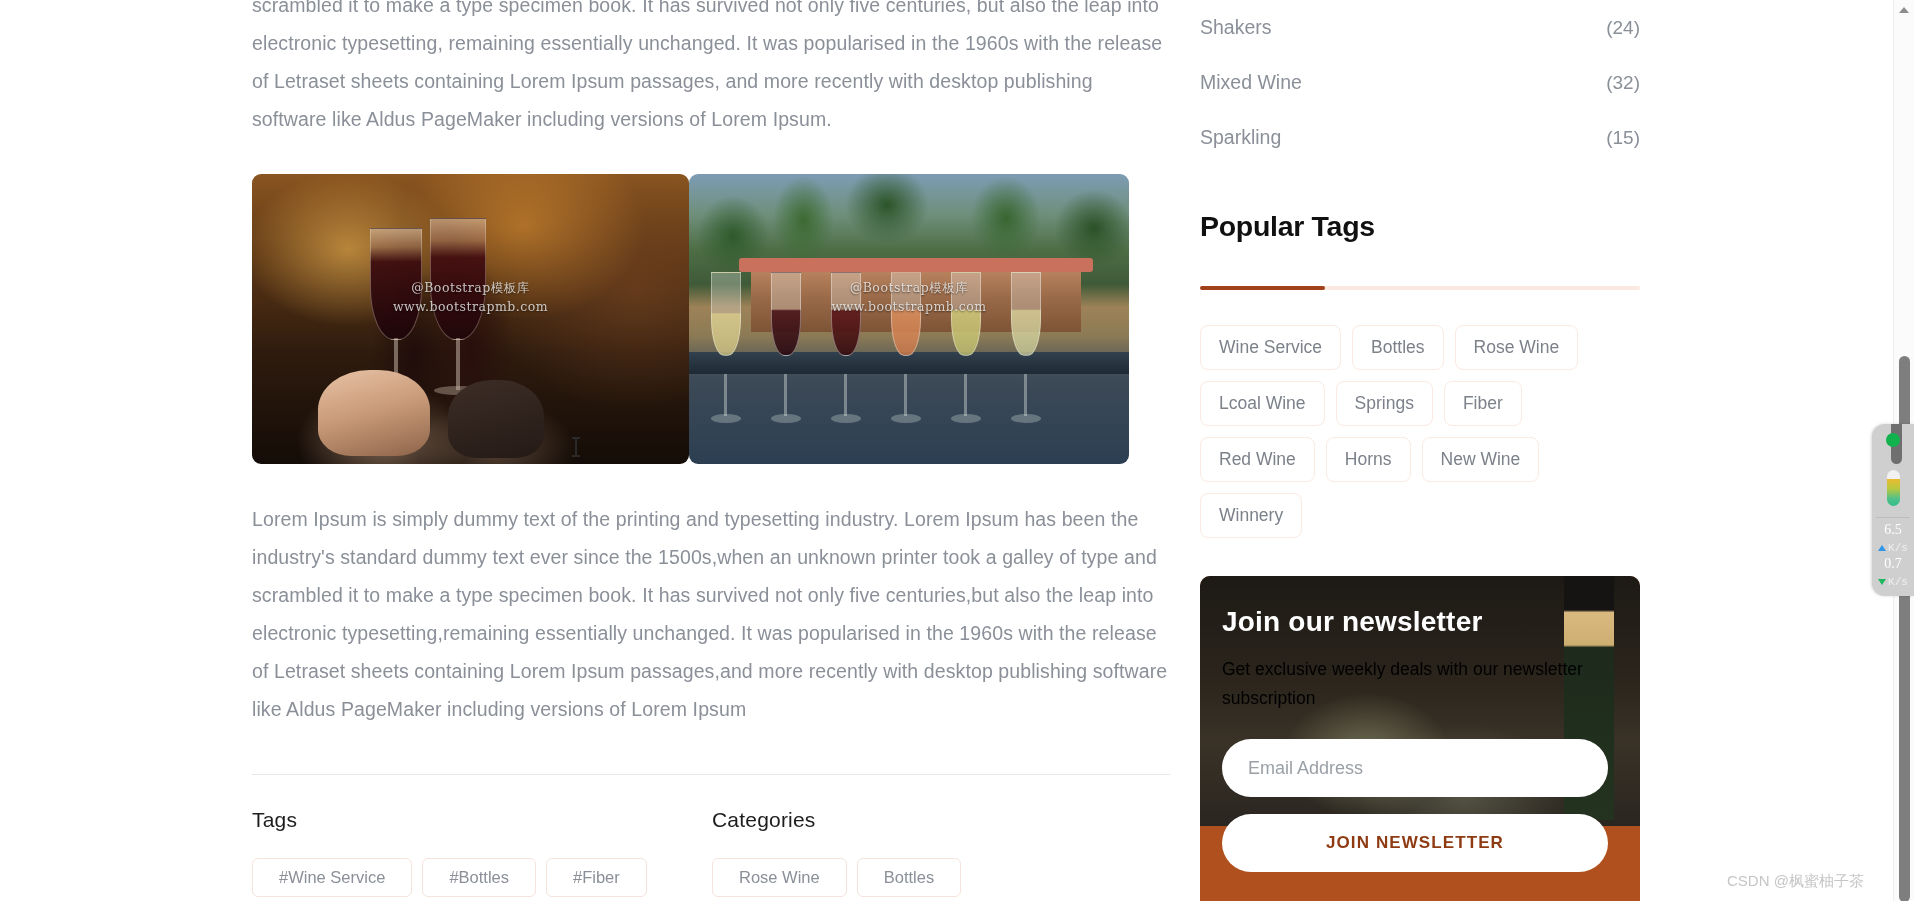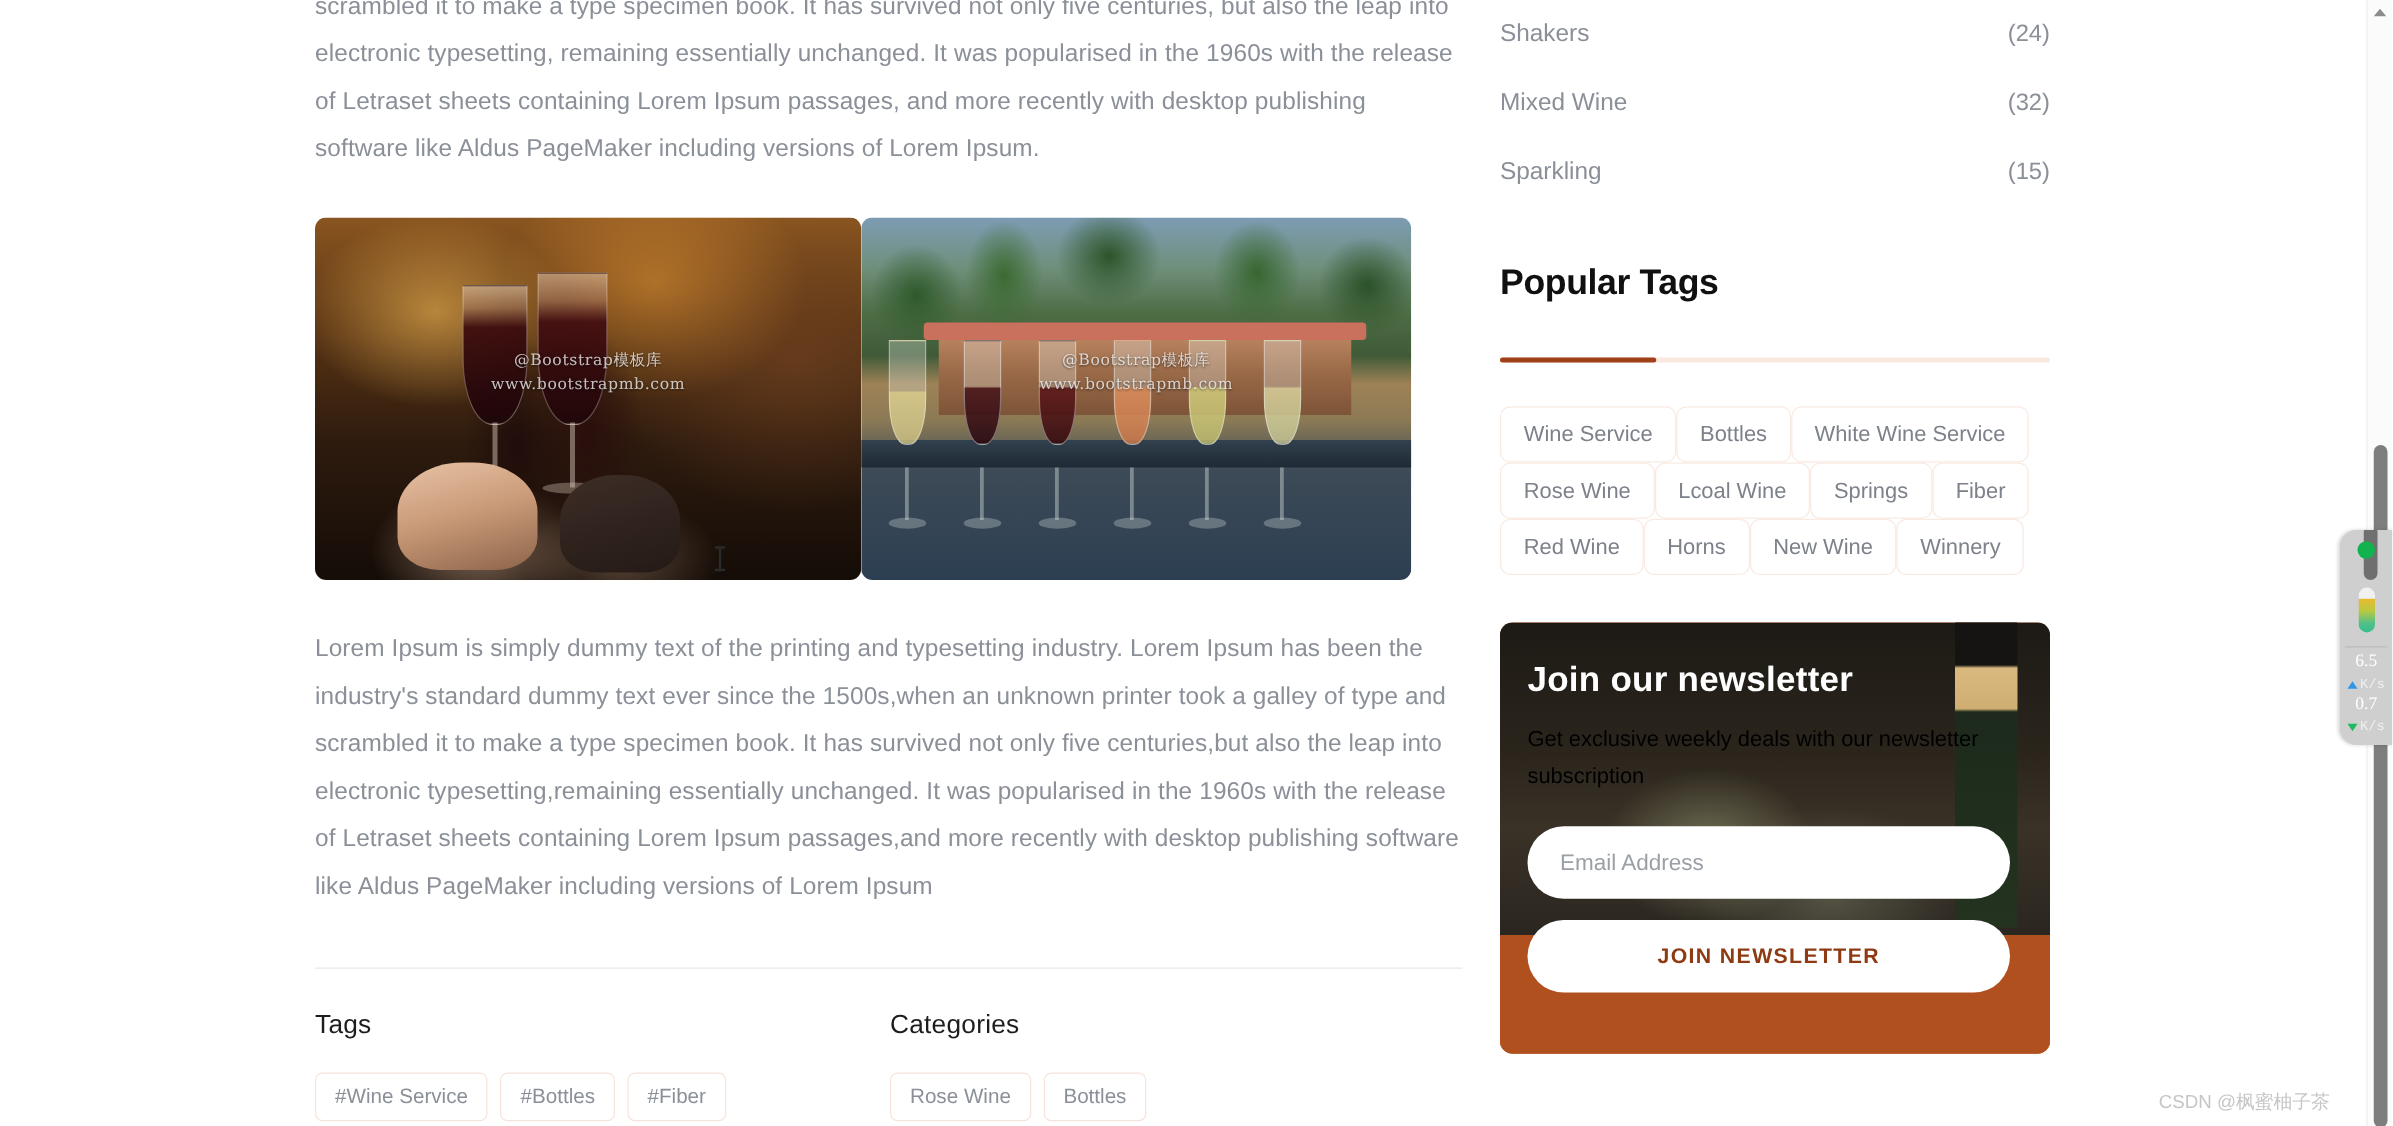--- a/index.html
+++ b/index.html
@@ -169,21 +169,21 @@
   }
   .chip-row {
     display: flex;
     flex-wrap: wrap;
     gap: 10px;
     margin-top: 26px;
   }
   .chip {
     border: 1px solid #f6e4dc;
     border-radius: 6px;
-    padding: 9px 15px;
+    padding: 9px 26px;
     color: #8a8f98;
     font-size: 16.5px;
     background: #fff;
     white-space: nowrap;
   }
 
   
   .sidebar {
     position: absolute;
     left: 1200px;
@@ -217,20 +217,21 @@
   }
   .tags-rule span {
     position: absolute; left: 0; top: 0;
     width: 125px; height: 4px;
     background: #a0411a;
     border-radius: 2px;
   }
   .ptag-row {
     display: flex;
     flex-wrap: wrap;
+    gap: 11px;
     margin-top: 35px;
   }
   .ptag {
     border: 1px solid #faeae2;
     border-radius: 8px;
     padding: 11px 18px;
     color: #7c818a;
     font-size: 17.5px;
     background: #fff;
     white-space: nowrap;
@@ -522,21 +523,20 @@
     </div>
 
     <div class="tags-title">Popular Tags</div>
     <div class="tags-rule">
       <span></span>
     </div>
 
     <div class="ptag-row">
       <a class="ptag">Wine Service</a>
       <a class="ptag">Bottles</a>
-      <a class="ptag">White Wine Service</a>
       <a class="ptag">Rose Wine</a>
       <a class="ptag">Lcoal Wine</a>
       <a class="ptag">Springs</a>
       <a class="ptag">Fiber</a>
       <a class="ptag">Red Wine</a>
       <a class="ptag">Horns</a>
       <a class="ptag">New Wine</a>
       <a class="ptag">Winnery</a>
     </div>
 

